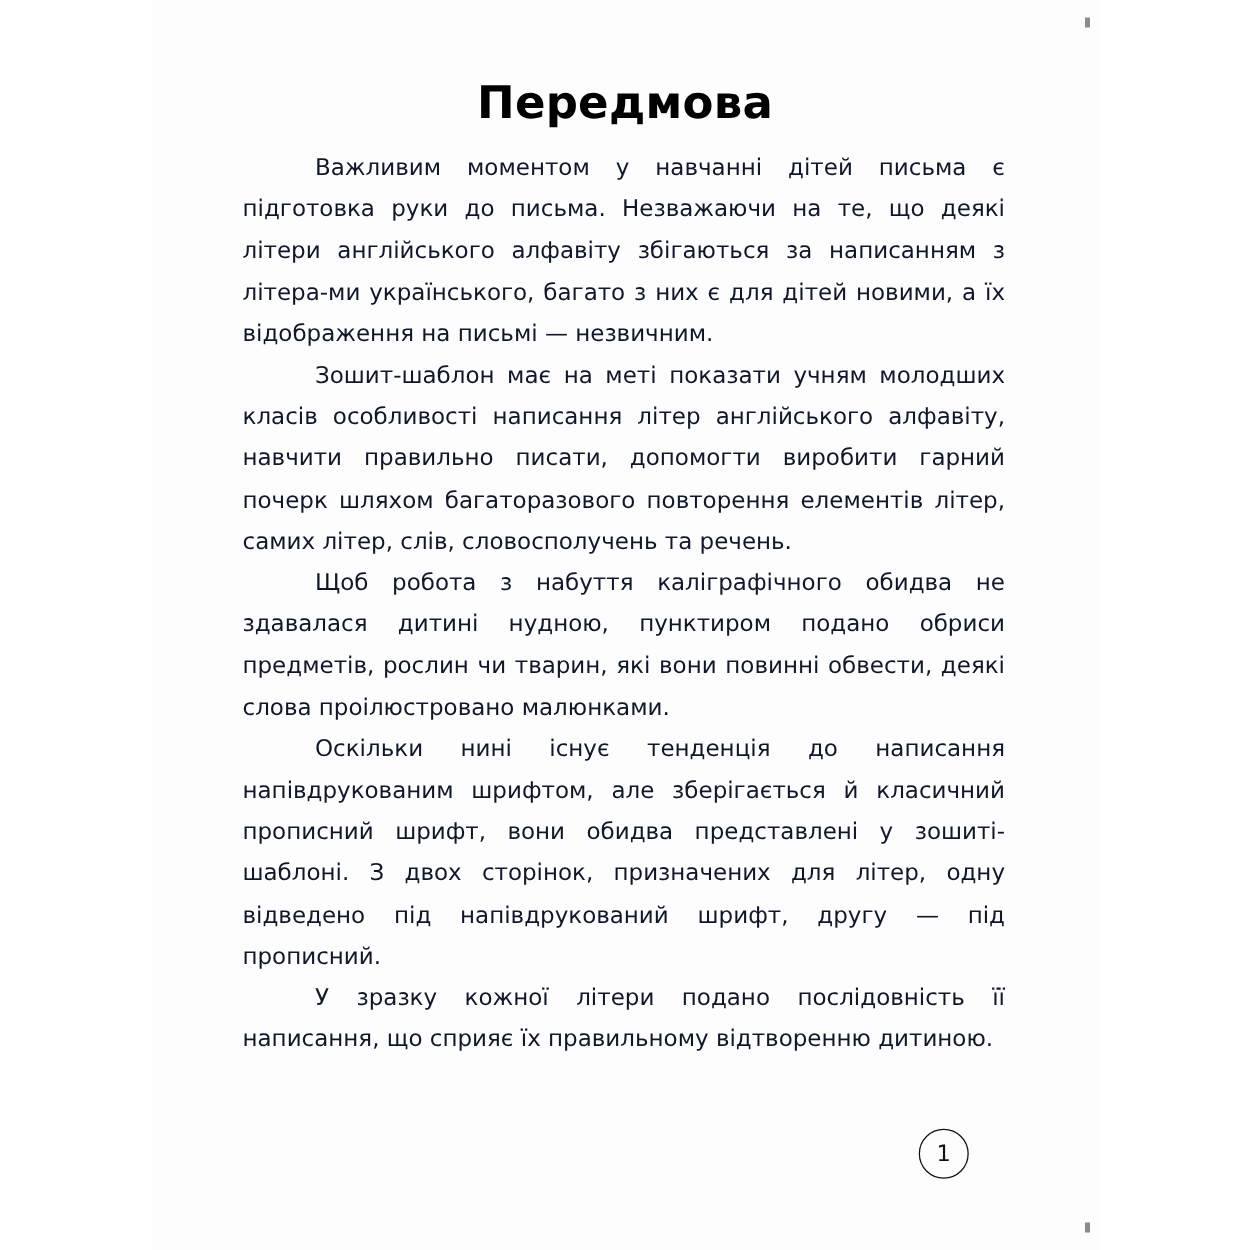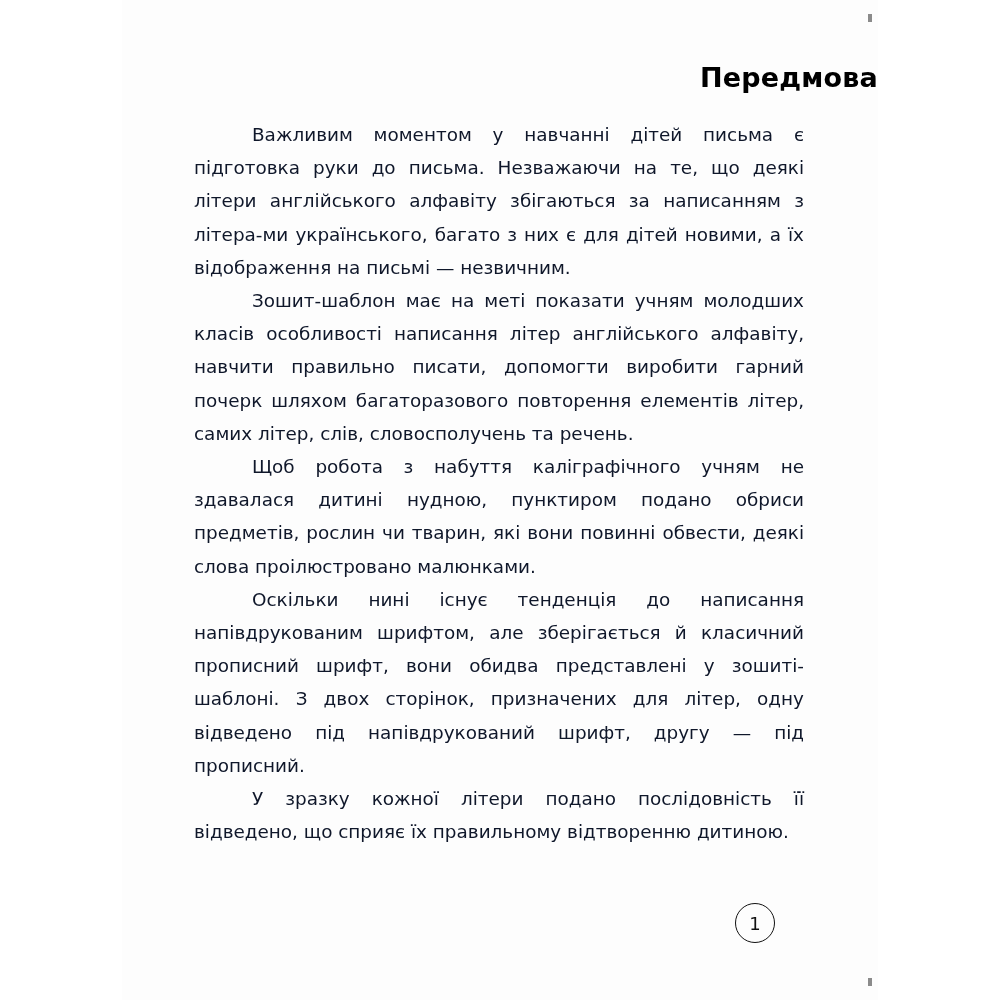--- a/index.html
+++ b/index.html
@@ -36,22 +36,22 @@
     width: 4px;
     height: 8px;
     background: #5a5a5a;
     opacity: .7;
   }
   .title {
     position: absolute;
     left: 0;
     top: 62px;
     width: 756px;
-    text-align: right;
-    font-size: 27px;
+    text-align: center;
+    font-size: 36px;
     font-weight: bold;
     color: #000000;
     letter-spacing: .2px;
   }
   .body-text {
     position: absolute;
     left: 72px;
     top: 118px;
     width: 610px;
     font-size: 18.4px;
@@ -94,23 +94,23 @@
 <div class="page">
   <div class="page-inner">
 
     <div class="top-mark"></div>
 
     <div class="title">Передмова</div>
 
     <div class="body-text">
       <p>Важливим моментом у навчанні дітей письма є підготовка руки до письма. Незважаючи на те, що деякі літери англійського алфавіту збігаються за написанням з літера-ми українського, багато з них є для дітей новими, а їх відображення на письмі — незвичним.</p>
       <p>Зошит-шаблон має на меті показати учням молодших класів особливості написання літер англійського алфавіту, навчити правильно писати, допомогти виробити гарний почерк шляхом багаторазового повторення елементів літер, самих літер, слів, словосполучень та речень.</p>
-      <p>Щоб робота з набуття каліграфічного учням не здавалася дитині нудною, пунктиром подано обриси предметів, рослин чи тварин, які вони повинні обвести, деякі слова проілюстровано малюнками.</p>
+      <p>Щоб робота з набуття каліграфічного обидва не здавалася дитині нудною, пунктиром подано обриси предметів, рослин чи тварин, які вони повинні обвести, деякі слова проілюстровано малюнками.</p>
       <p>Оскільки нині існує тенденція до написання напівдрукованим шрифтом, але зберігається й класичний прописний шрифт, вони обидва представлені у зошиті-шаблоні. З двох сторінок, призначених для літер, одну відведено під напівдрукований шрифт, другу — під прописний.</p>
-      <p>У зразку кожної літери подано послідовність її відведено, що сприяє їх правильному відтворенню дитиною.</p>
+      <p>У зразку кожної літери подано послідовність її написання, що сприяє їх правильному відтворенню дитиною.</p>
     </div>
 
     <div class="page-number">1</div>
 
     <div class="bottom-mark"></div>
 
   </div>
 </div>
 
 </body></html>

